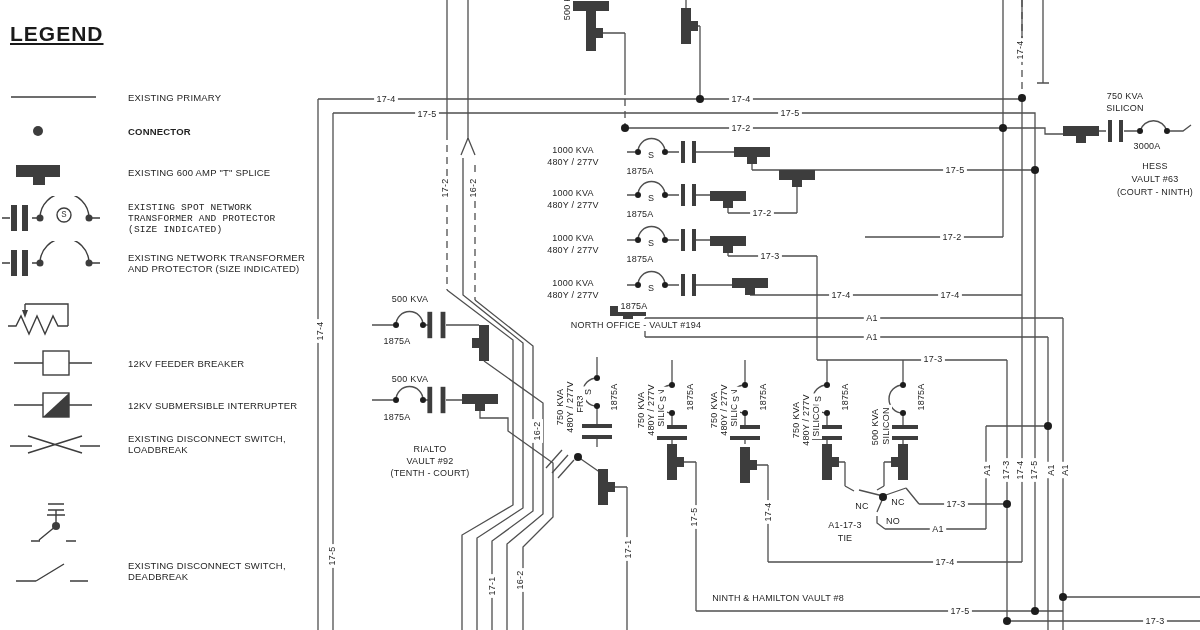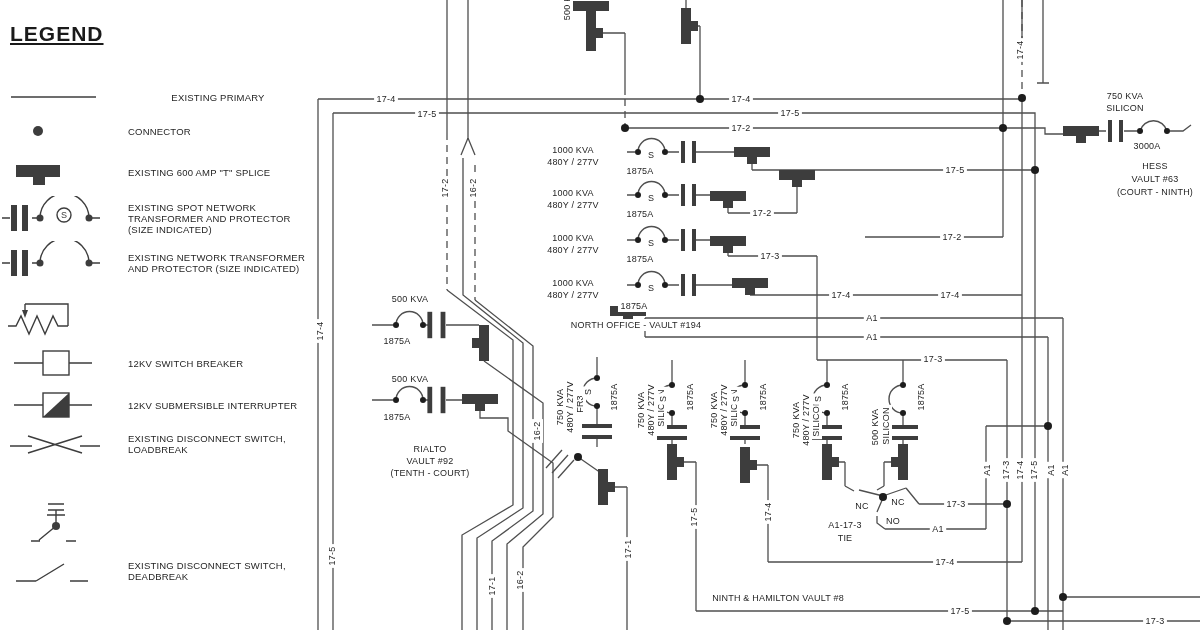--- a/index.html
+++ b/index.html
@@ -455,39 +455,39 @@
       <text x="663" y="399" class="dlabel" font-size="7" transform="rotate(-90 663 399)">S</text>
       <rect x="730.3984375" y="393" width="11.203125" height="12" fill="#ffffff" transform="rotate(-90 736 399)"></rect>
       <text x="736" y="399" class="dlabel" font-size="7" transform="rotate(-90 736 399)">S</text>
       <rect x="812.3984375" y="393" width="11.203125" height="12" fill="#ffffff" transform="rotate(-90 818 399)"></rect>
       <text x="818" y="399" class="dlabel" font-size="7" transform="rotate(-90 818 399)">S</text>
     </svg>
 
   <div id="legend">
     <div id="legend-title">LEGEND</div>
     <div id="legend-items">
-        <div class="legend-row" style="top: 75px; text-align: center;">
+        <div class="legend-row" style="top: 75px;">
           <svg class="legend-sym" viewBox="-55 -22 110 44">
             <use href="#leg-primary-line"></use>
           </svg>
           <div class="legend-label">EXISTING PRIMARY</div>
         </div>
-        <div class="legend-row" style="top: 109px;">
+        <div class="legend-row" style="top: 109px; font-weight: bold;">
           <svg class="legend-sym" viewBox="-55 -22 110 44">
             <use href="#leg-connector"></use>
           </svg>
           <div class="legend-label">CONNECTOR</div>
         </div>
         <div class="legend-row" style="top: 150px;">
           <svg class="legend-sym" viewBox="-55 -22 110 44">
             <use href="#leg-t-splice"></use>
           </svg>
           <div class="legend-label">EXISTING 600 AMP "T" SPLICE</div>
         </div>
-        <div class="legend-row" style="top: 196px;">
+        <div class="legend-row" style="top: 196px; font-family: Liberation Mono, monospace;">
           <svg class="legend-sym" viewBox="-55 -22 110 44">
             <use href="#leg-spot-network"></use>
           </svg>
           <div class="legend-label">EXISTING SPOT NETWORK
 TRANSFORMER AND PROTECTOR
 (SIZE INDICATED)</div>
         </div>
         <div class="legend-row" style="top: 241px;">
           <svg class="legend-sym" viewBox="-55 -22 110 44">
             <use href="#leg-network-transformer"></use>
@@ -497,21 +497,21 @@
         </div>
         <div class="legend-row" style="top: 296px;">
           <svg class="legend-sym" viewBox="-55 -22 110 44">
             <use href="#leg-voltage-regulator"></use>
           </svg>
         </div>
         <div class="legend-row" style="top: 341px;">
           <svg class="legend-sym" viewBox="-55 -22 110 44">
             <use href="#leg-circuit-breaker"></use>
           </svg>
-          <div class="legend-label">12KV SWITCH BREAKER</div>
+          <div class="legend-label">12KV FEEDER BREAKER</div>
         </div>
         <div class="legend-row" style="top: 383px;">
           <svg class="legend-sym" viewBox="-55 -22 110 44">
             <use href="#leg-submersible-interrupter"></use>
           </svg>
           <div class="legend-label">12KV SUBMERSIBLE INTERRUPTER</div>
         </div>
         <div class="legend-row" style="top: 422px;">
           <svg class="legend-sym" viewBox="-55 -22 110 44">
             <use href="#leg-loadbreak-switch"></use>

